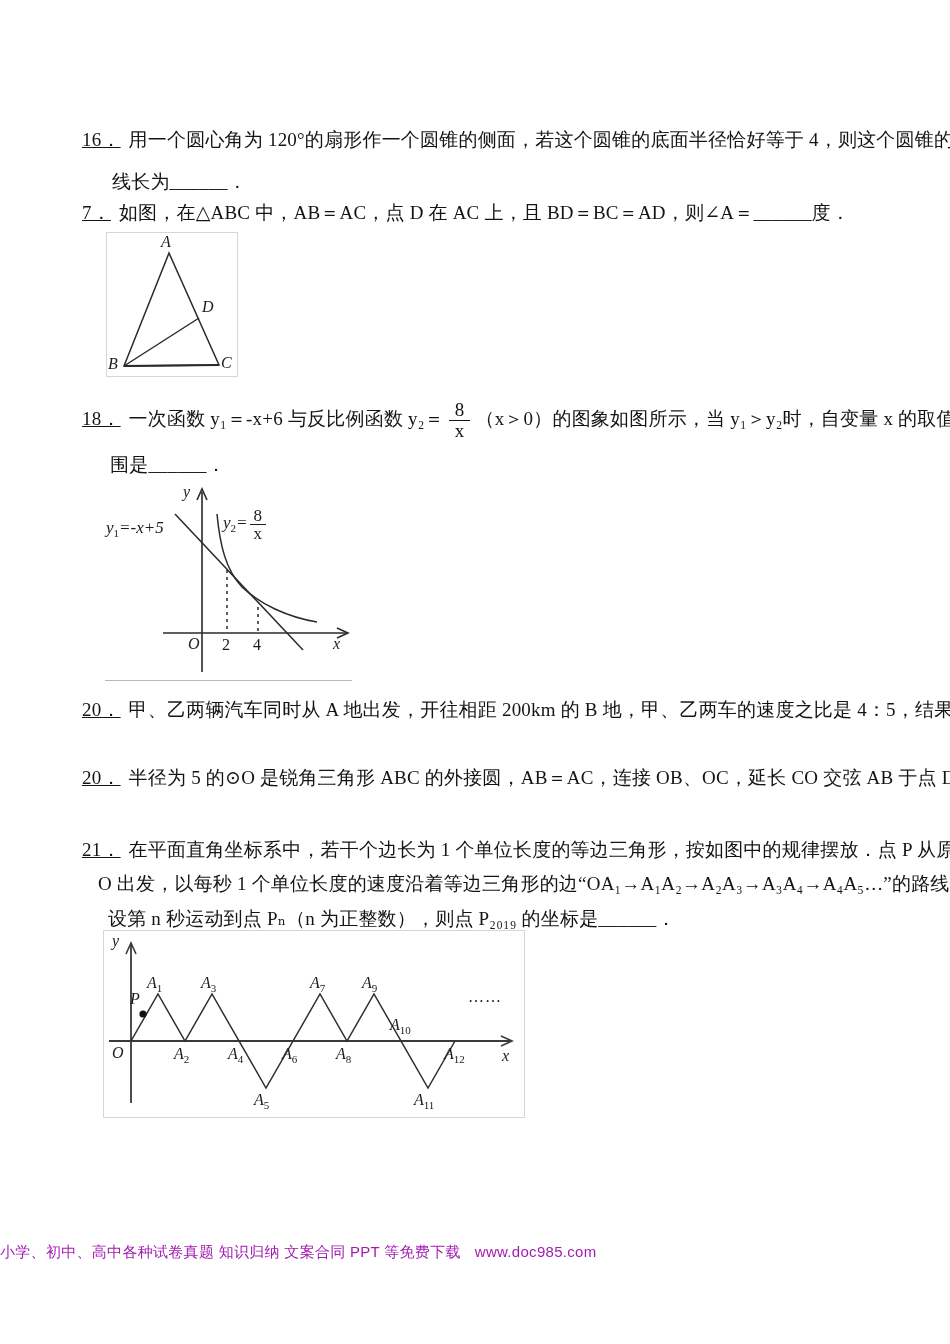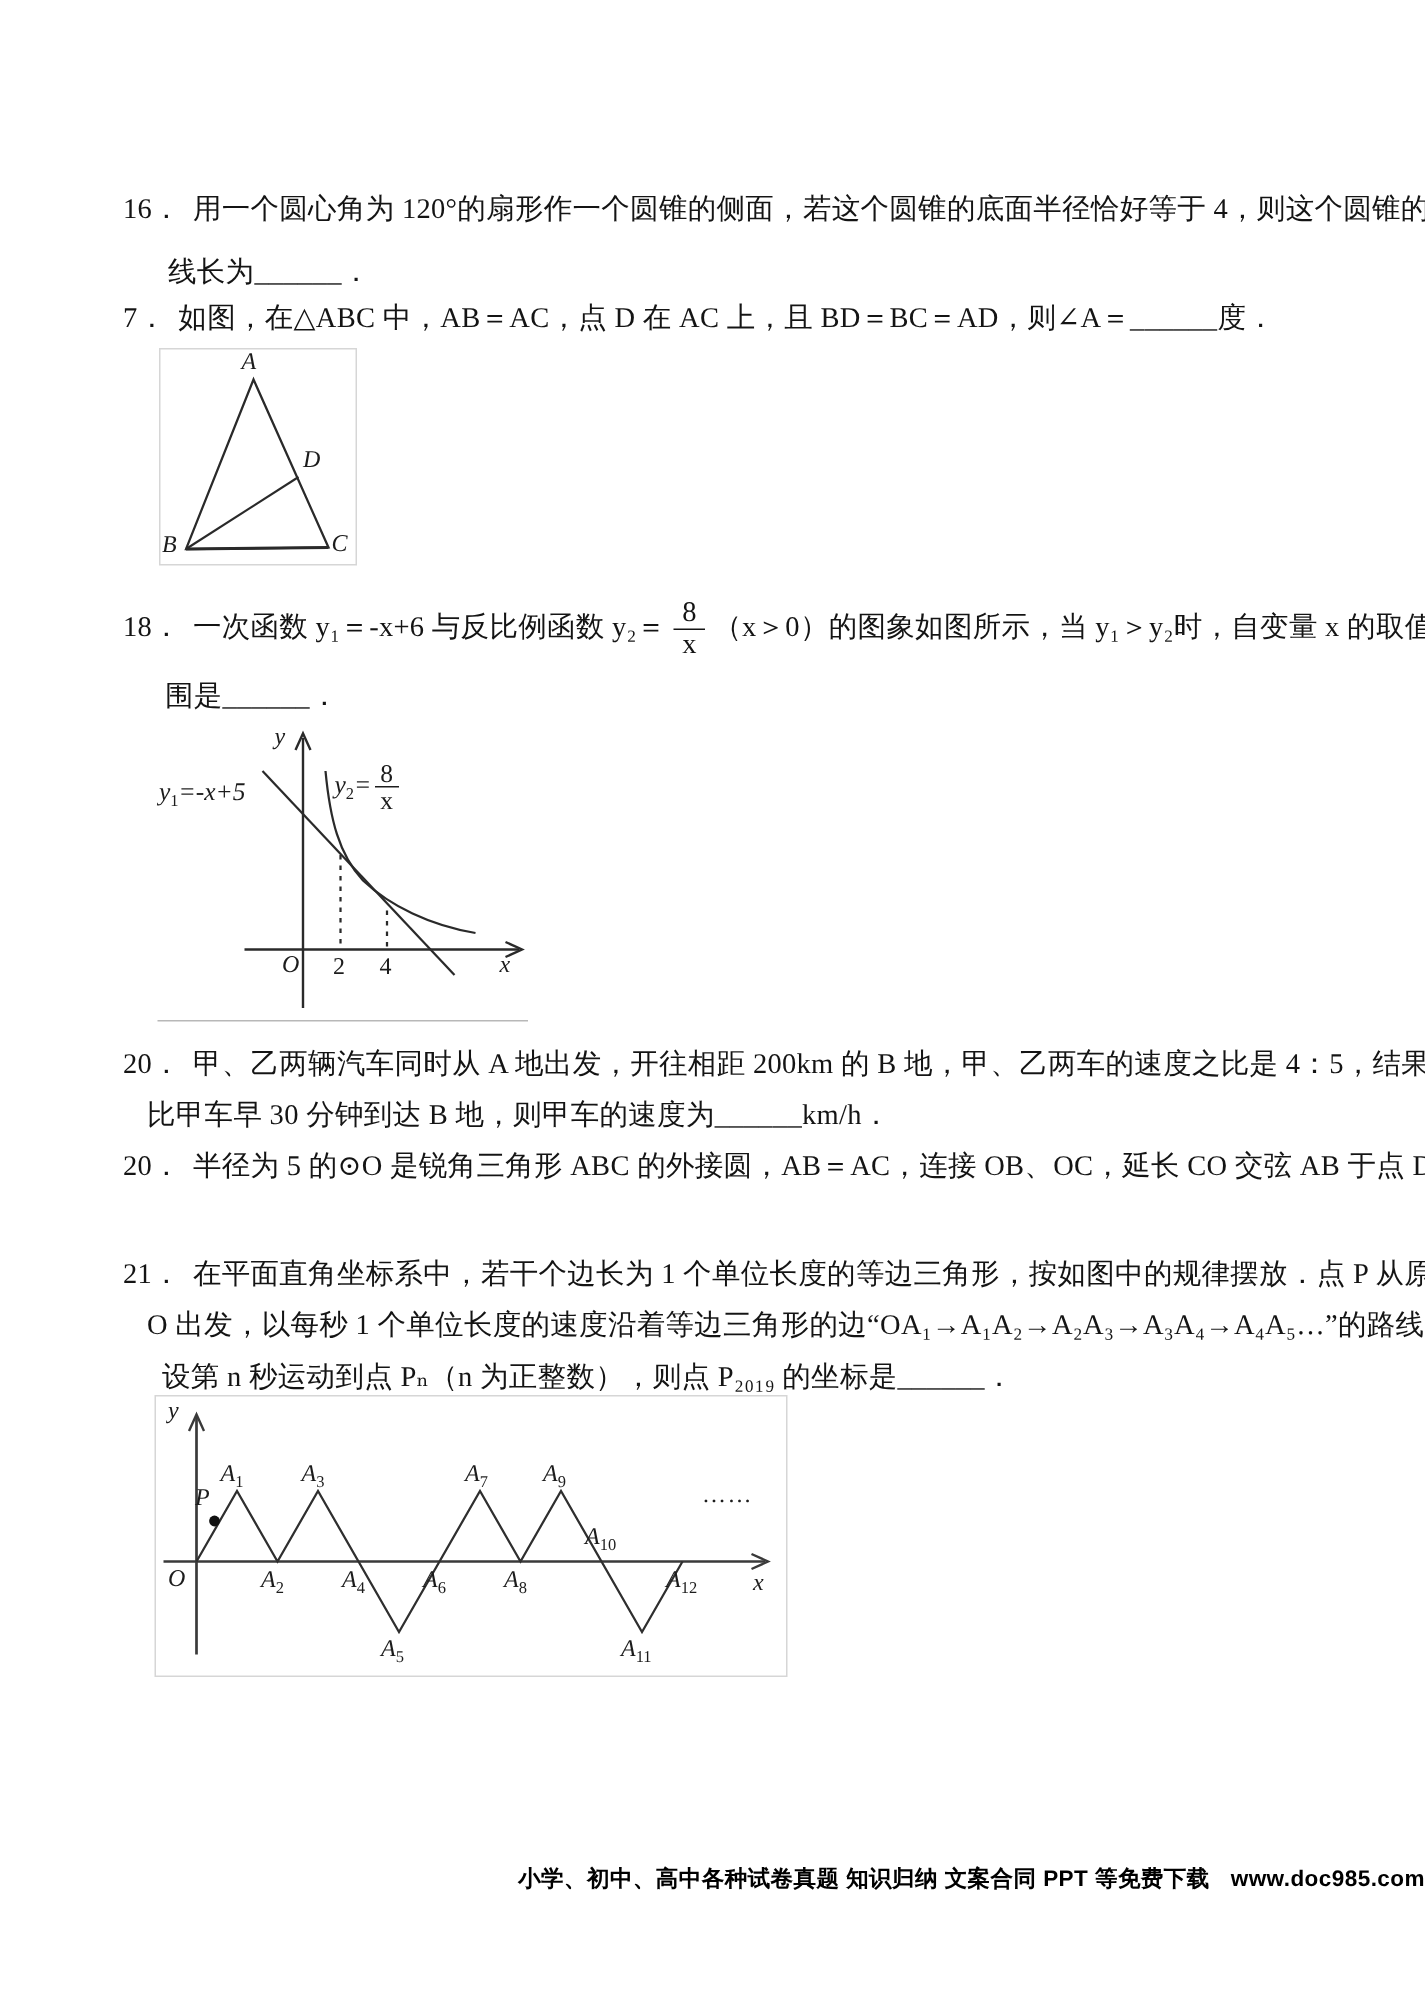--- a/index.html
+++ b/index.html
@@ -2,37 +2,37 @@
 <html><head>
 <meta charset="utf-8">
 <style>
   html,body{margin:0;padding:0;background:#ffffff;}
   .page{
     position:relative;width:950px;height:1344px;background:#ffffff;
     font-family:"Liberation Serif","DejaVu Serif",serif;
     color:#141414;font-size:19px;overflow:hidden;
   }
   .line{position:absolute;white-space:nowrap;line-height:26px;letter-spacing:.2px;}
-  .qnum{margin-right:8px;}
+  .qnum{margin-right:8px;text-decoration:underline;}
   .tall{line-height:46px;}
   .frac{display:inline-block;vertical-align:middle;text-align:center;line-height:20px;margin:0 5px;}
   .frac .fnum{display:block;border-bottom:1.6px solid #141414;padding:0 6px;}
   .frac .fden{display:block;}
   .figure{position:absolute;background:#fff;}
   .bordered{border:1px solid #d6d6d6;}
   .fig-label{position:absolute;font-style:italic;font-size:16px;line-height:1;white-space:nowrap;color:#1c1c1c;}
   .fig-label sub{font-size:11px;font-style:normal;vertical-align:-4px;}
   .small-frac{display:inline-block;vertical-align:middle;text-align:center;line-height:17px;margin-left:2px;font-style:normal;}
   .small-frac .fnum{display:block;border-bottom:1.4px solid #1c1c1c;padding:0 4px;}
   .small-frac .fden{display:block;}
   svg{position:absolute;left:0;top:0;}
   .footer{
-    position:absolute;left:0;top:1243px;width:950px;text-align:right;
+    position:absolute;left:0;top:1243px;width:950px;text-align:left;
     font-family:"Liberation Sans","DejaVu Sans",sans-serif;
-    font-size:15px;color:#000000;letter-spacing:.3px;font-weight:bold;
+    font-size:15px;color:#a21caf;letter-spacing:.3px;
   }
   .footer .url{margin-left:14px;}
 </style>
 </head>
 <body>
 
 <div class="page">
 
   <div class="line" style="left:82px;top:127px"><span class="qnum">16．</span><span>用一个圆心角为 120°的扇形作一个圆锥的侧面，若这个圆锥的底面半径恰好等于 4，则这个圆锥的母</span></div>
   <div class="line" style="left:112px;top:169px"><span>线长为______．</span></div>
@@ -68,21 +68,20 @@
     <span class="fig-label" style="left:78px;top:0px">y</span>
     <span class="fig-label" style="left:228px;top:152px">x</span>
     <span class="fig-label" style="left:83px;top:152px">O</span>
     <span class="fig-label rm" style="left:117px;top:153px;font-style:normal">2</span>
     <span class="fig-label rm" style="left:148px;top:153px;font-style:normal">4</span>
     <span class="fig-label" style="left:1px;top:35px;font-size:17px"><span>y</span><sub>1</sub><span>=-x+5</span></span>
     <span class="fig-label" style="left:118px;top:23px;font-size:17px"><span>y</span><sub>2</sub><span>=</span><span class="small-frac"><span class="fnum">8</span><span class="fden">x</span></span></span>
   </div>
 
   <div class="line" style="left:82px;top:697px"><span class="qnum">20．</span><span>甲、乙两辆汽车同时从 A 地出发，开往相距 200km 的 B 地，甲、乙两车的速度之比是 4：5，结果乙车</span></div>
-  <div class="line" style="left:98px;top:731px"><span>比甲车早 30 分钟到达 B 地，则甲车的速度为______km/h．</span></div>
 
   <div class="line" style="left:82px;top:765px"><span class="qnum">20．</span><span>半径为 5 的⊙O 是锐角三角形 ABC 的外接圆，AB＝AC，连接 OB、OC，延长 CO 交弦 AB 于点 D．若△OBD</span></div>
 
   <div class="line" style="left:82px;top:837px"><span class="qnum">21．</span><span>在平面直角坐标系中，若干个边长为 1 个单位长度的等边三角形，按如图中的规律摆放．点 P 从原点</span></div>
   <div class="line" style="left:98px;top:871px"><span>O 出发，以每秒 1 个单位长度的速度沿着等边三角形的边“OA₁→A₁A₂→A₂A₃→A₃A₄→A₄A₅…”的路线运动，</span></div>
   <div class="line" style="left:108px;top:906px"><span>设第 n 秒运动到点 Pₙ（n 为正整数），则点 P₂₀₁₉ 的坐标是______．</span></div>
 
   <div class="figure bordered" style="left:103px;top:930px;width:420px;height:186px">
     <svg width="420" height="186" viewBox="0 0 420 186">
       <line x1="5" y1="110" x2="406" y2="110" stroke="#3a3a3a" stroke-width="1.8"></line>

